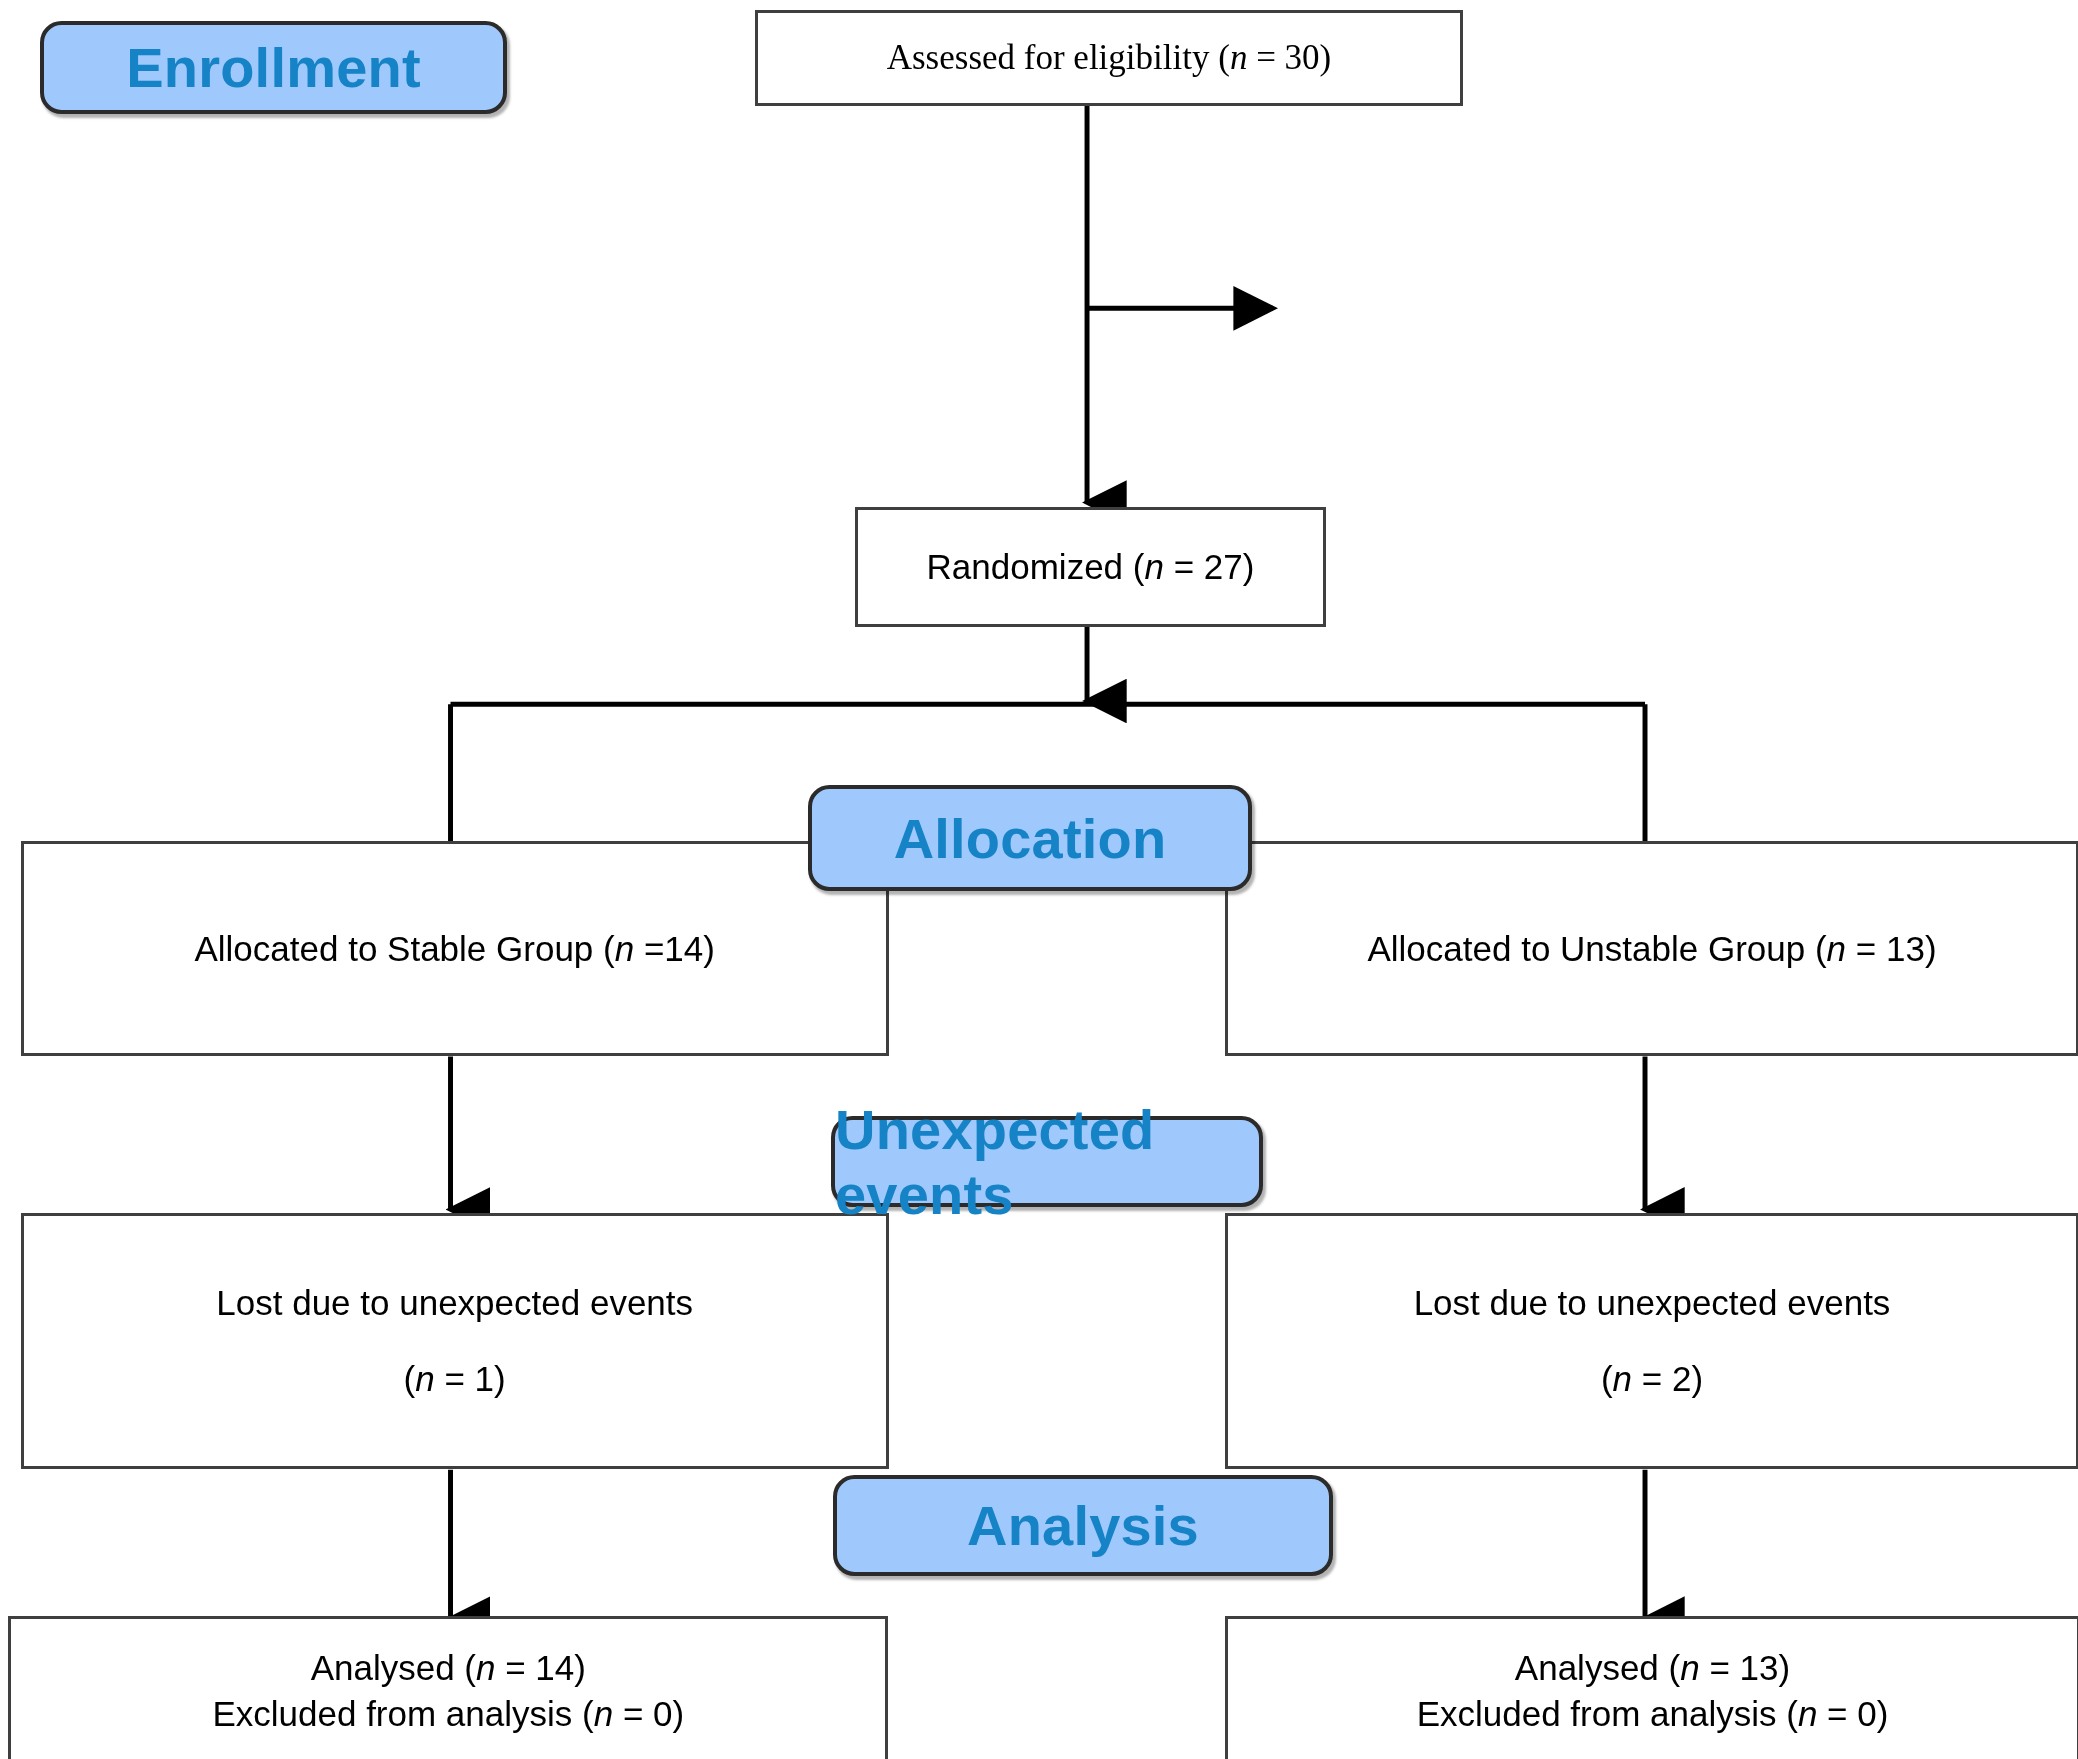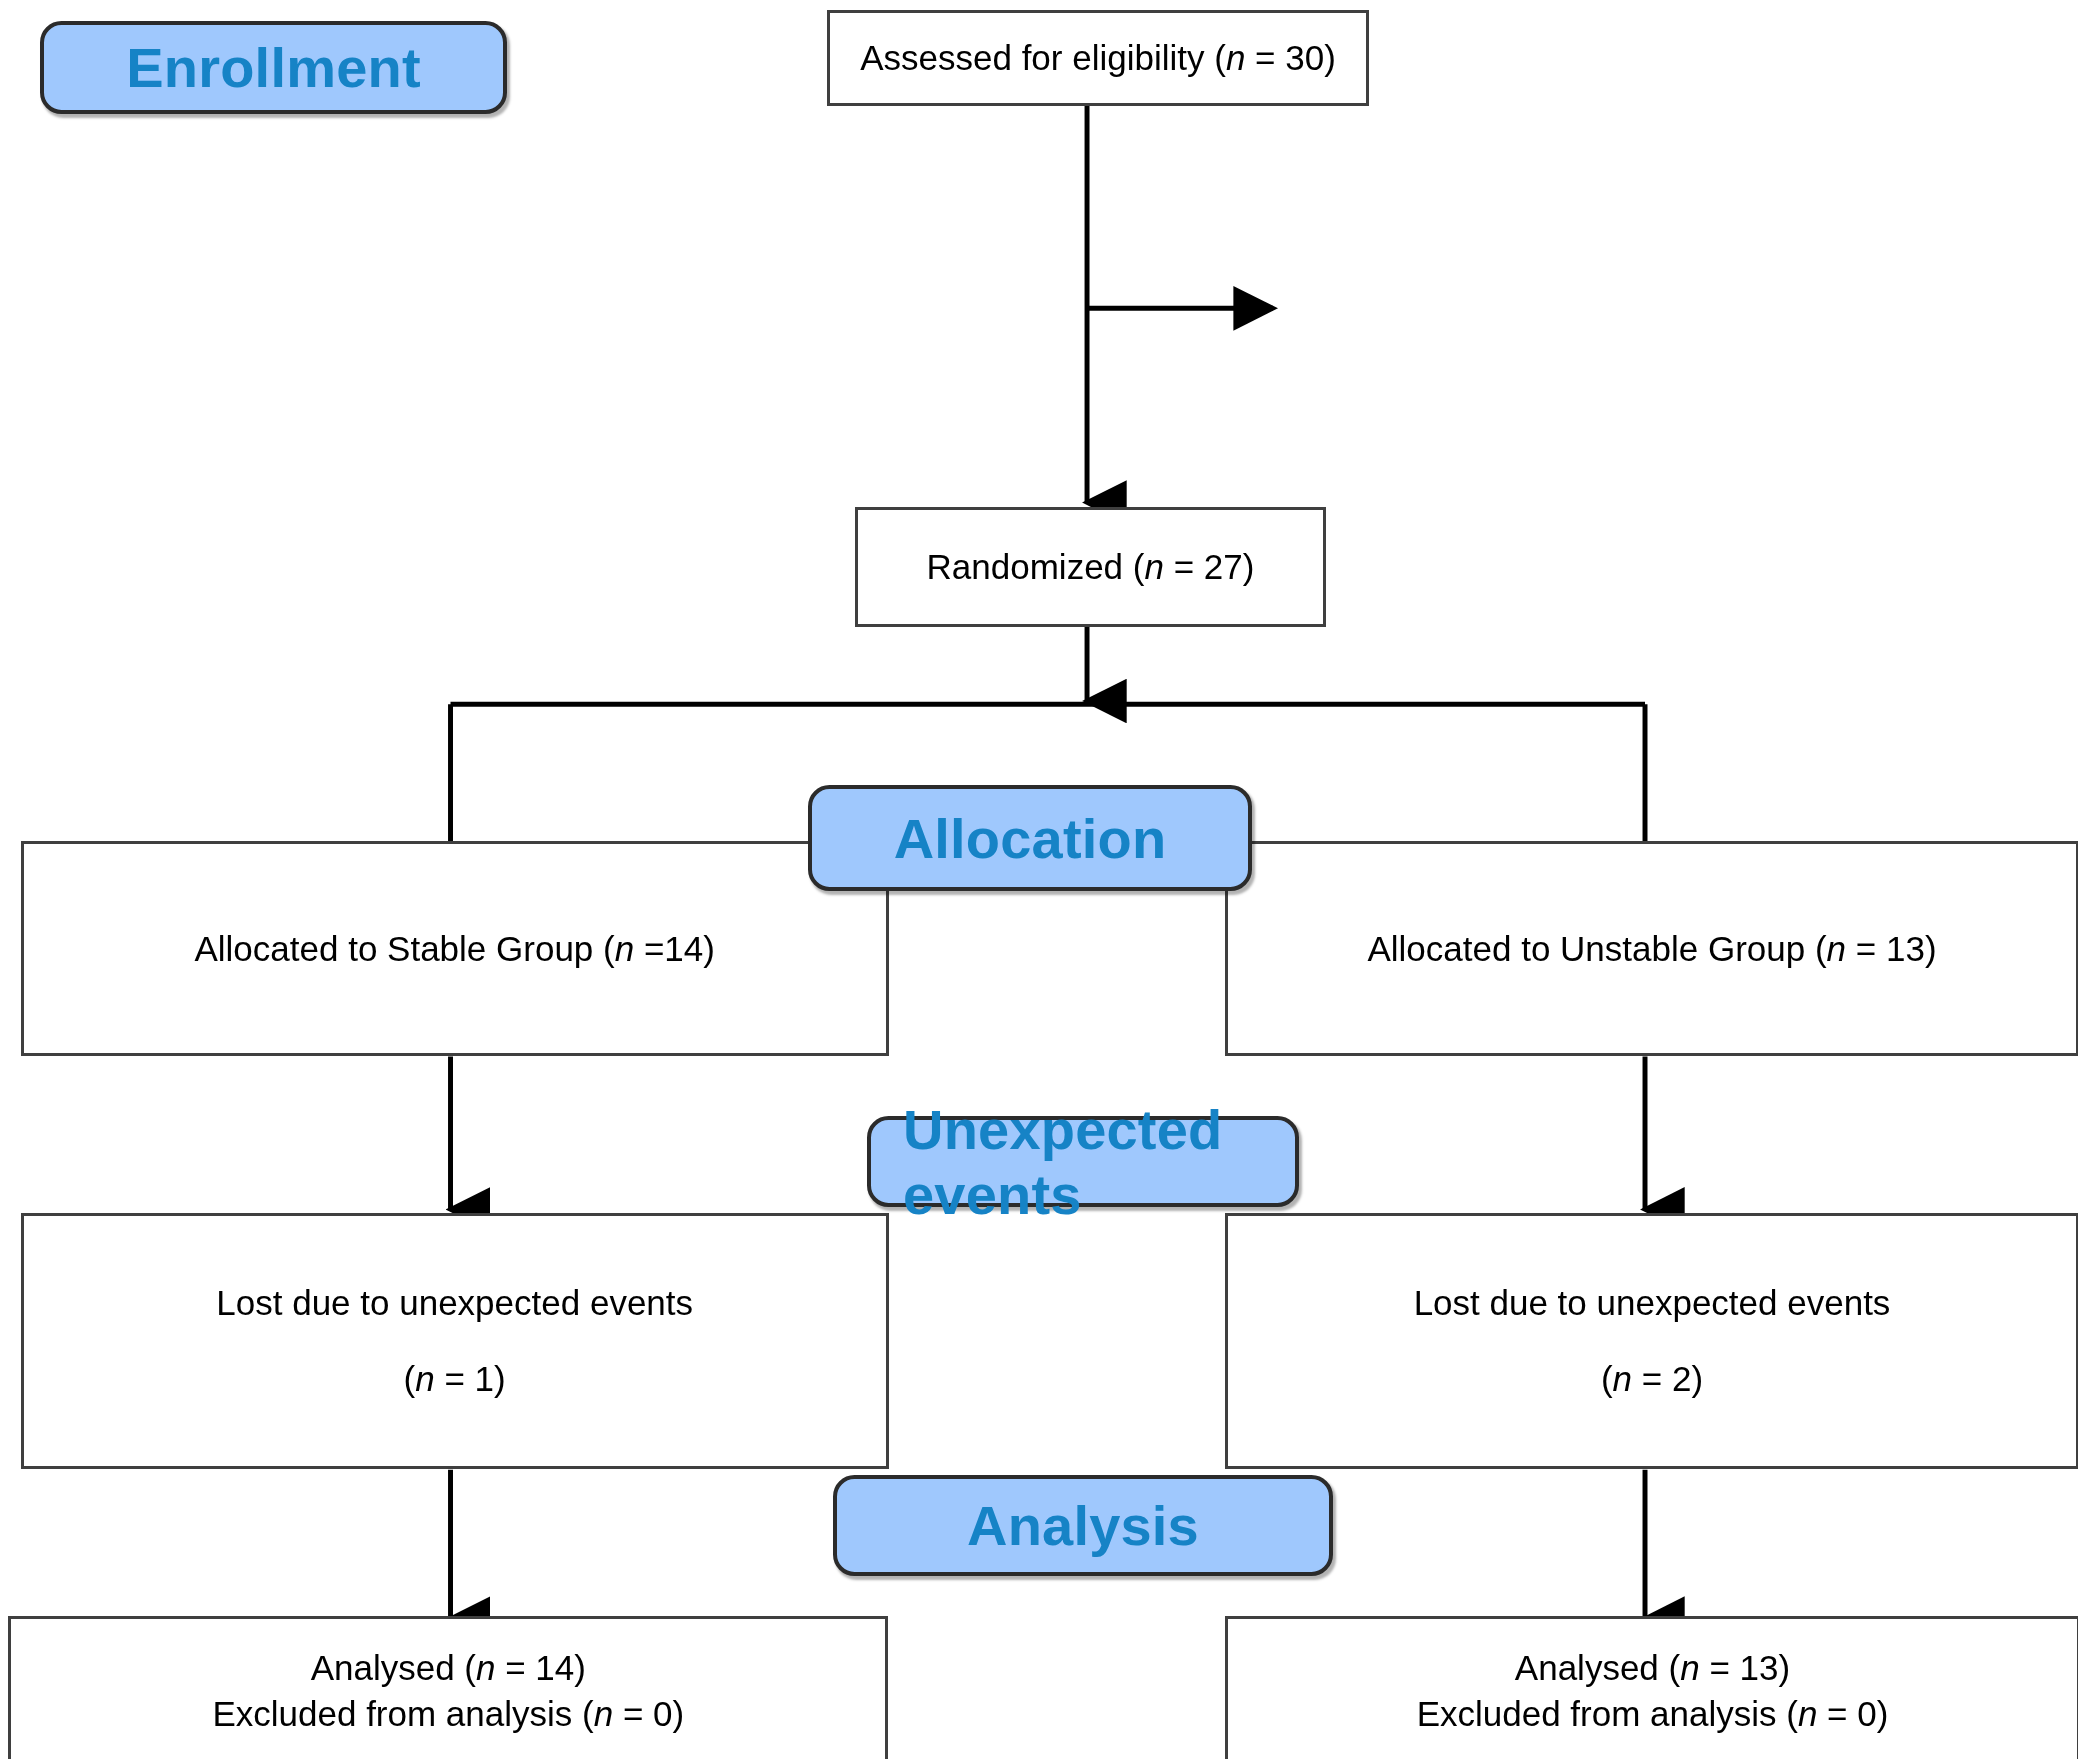--- a/index.html
+++ b/index.html
@@ -98,21 +98,21 @@
     </g>
 
     <g>
       <path d="M545,1778 L545,1958" stroke="#000000" stroke-width="6" fill="none" marker-end="url(#arrowDown)"></path>
     </g>
     <g>
       <path d="M1990,1778 L1990,1958" stroke="#000000" stroke-width="6" fill="none" marker-end="url(#arrowDown)"></path>
     </g>
   </svg>
 
-  <div class="node-box center" style="left:827px; top:10px; width:542px; height:96px;">
+  <div class="node-box center" style="left:755px; top:10px; width:708px; height:96px;font-family:Liberation Serif, serif;">
     <div class="line">Assessed for eligibility (<i class="vn">n</i> = 30)</div>
   </div>
 
 
   <div class="node-box center" style="left:855px; top:507px; width:471px; height:120px;">
     <div class="line">Randomized (<i class="vn">n</i> = 27)</div>
   </div>
 
   <div class="node-box center" style="left:20.7px; top:841px; width:868px; height:215px;">
     <div class="line">Allocated to Stable Group (<i class="vn">n</i> =14)</div>
@@ -143,21 +143,21 @@
   </div>
 
   <div class="stage-badge" style="left:40px; top:20.7px; width:467px; height:93px;">
     <span>Enrollment</span>
   </div>
 
   <div class="stage-badge" style="left:808px; top:785px; width:444px; height:106px;">
     <span>Allocation</span>
   </div>
 
-  <div class="stage-badge" style="left:867px; top:1116px; width:432px; height:91px;padding-left:32px;">
+  <div class="stage-badge" style="left:831px; top:1116px; width:432px; height:91px;">
     <span>Unexpected events</span>
   </div>
 
   <div class="stage-badge" style="left:833px; top:1475px; width:500px; height:101px;">
     <span>Analysis</span>
   </div>
 
 </div>
 
 

